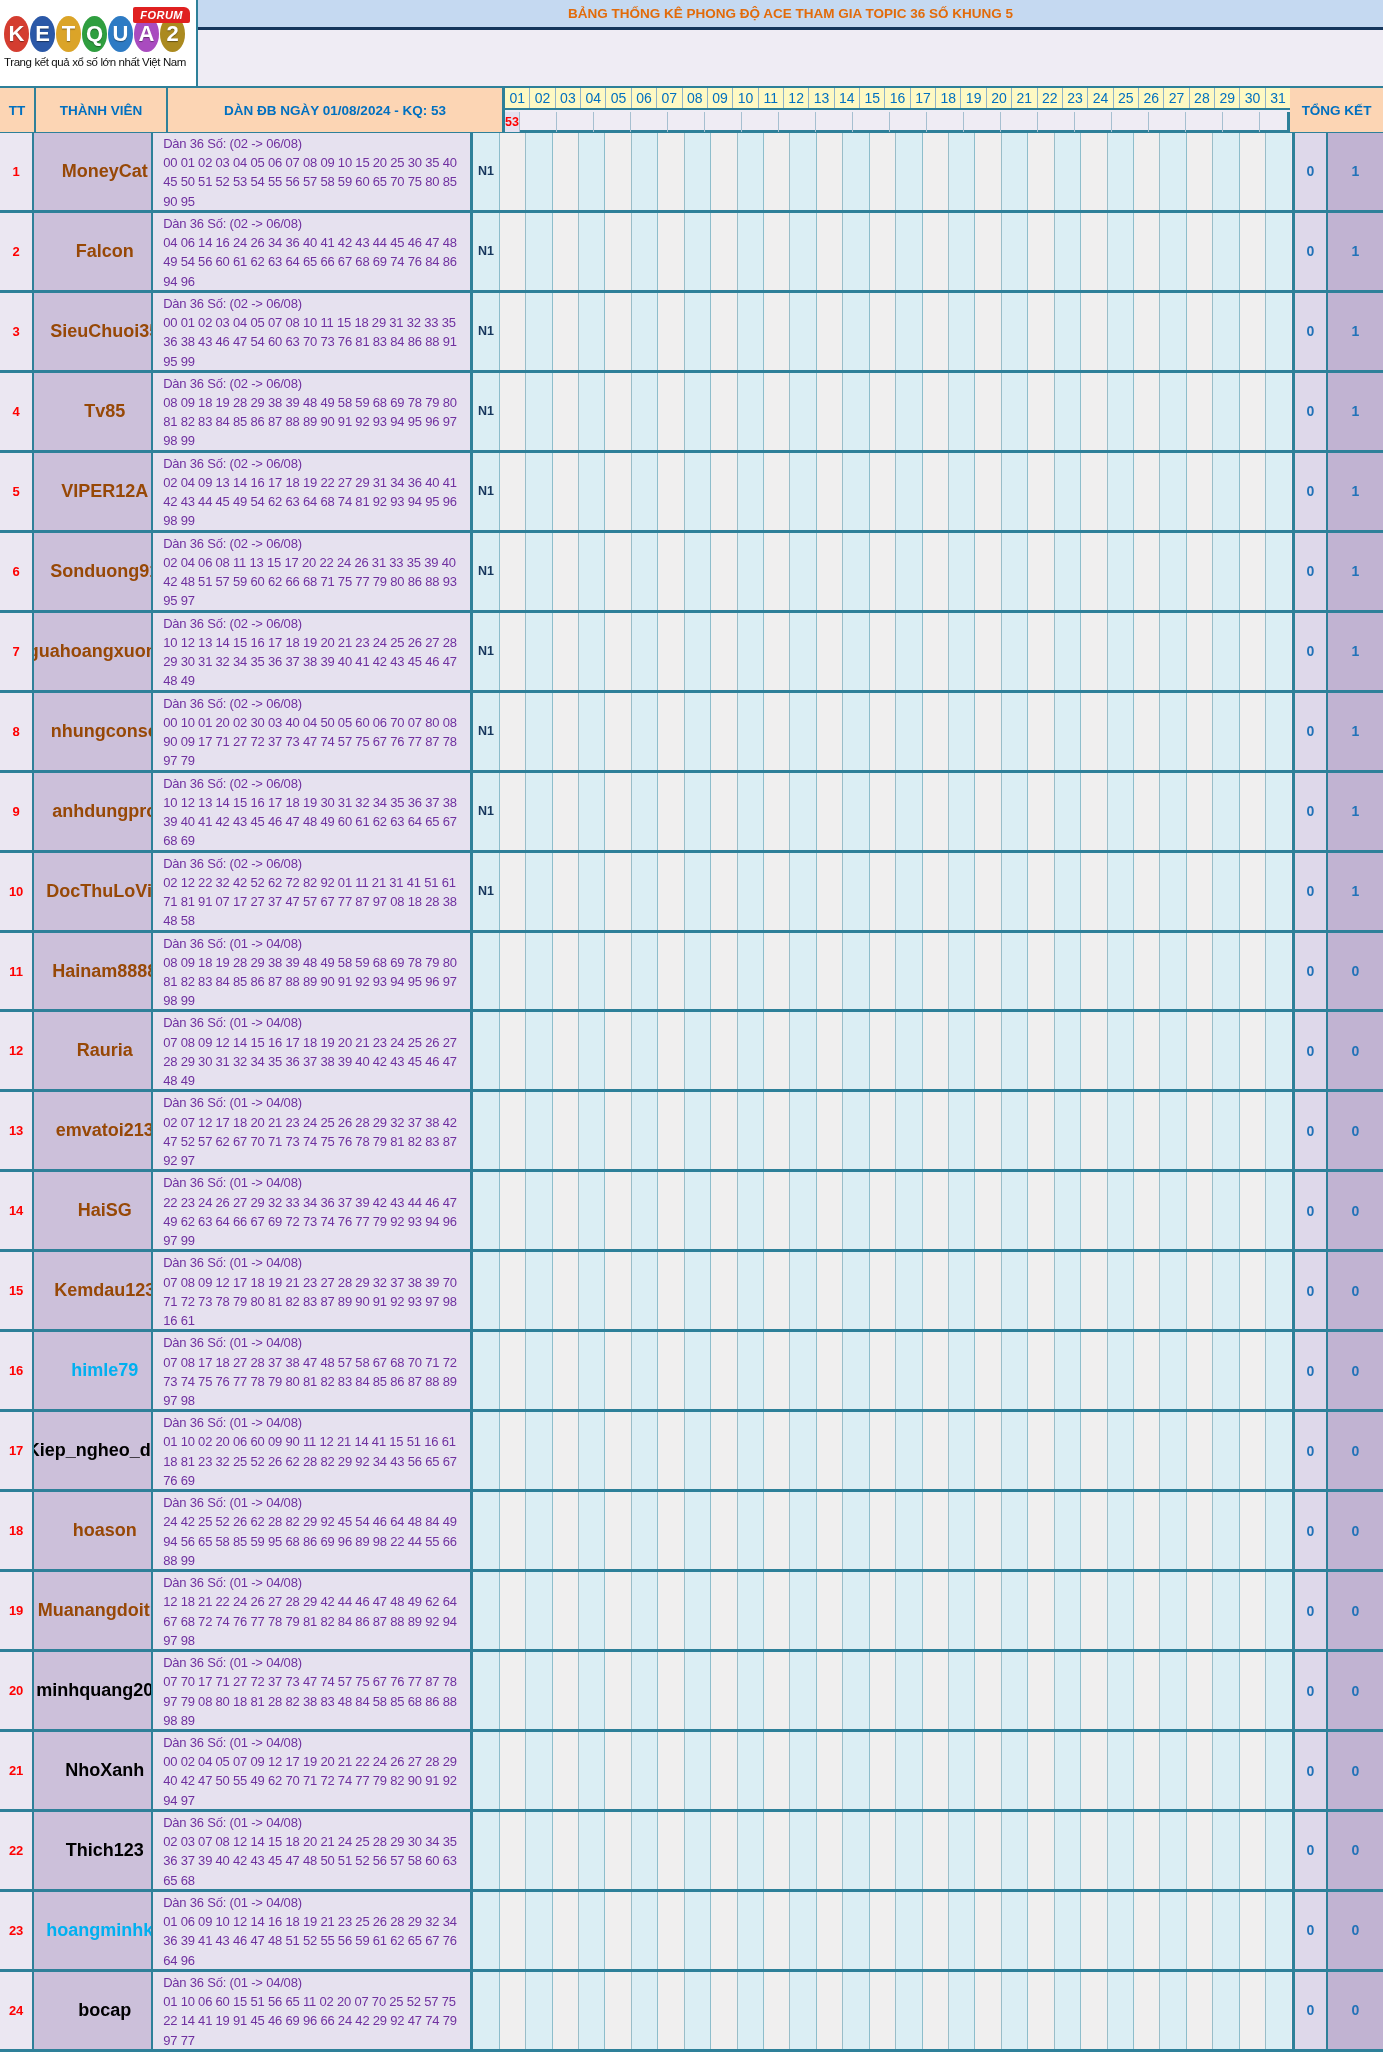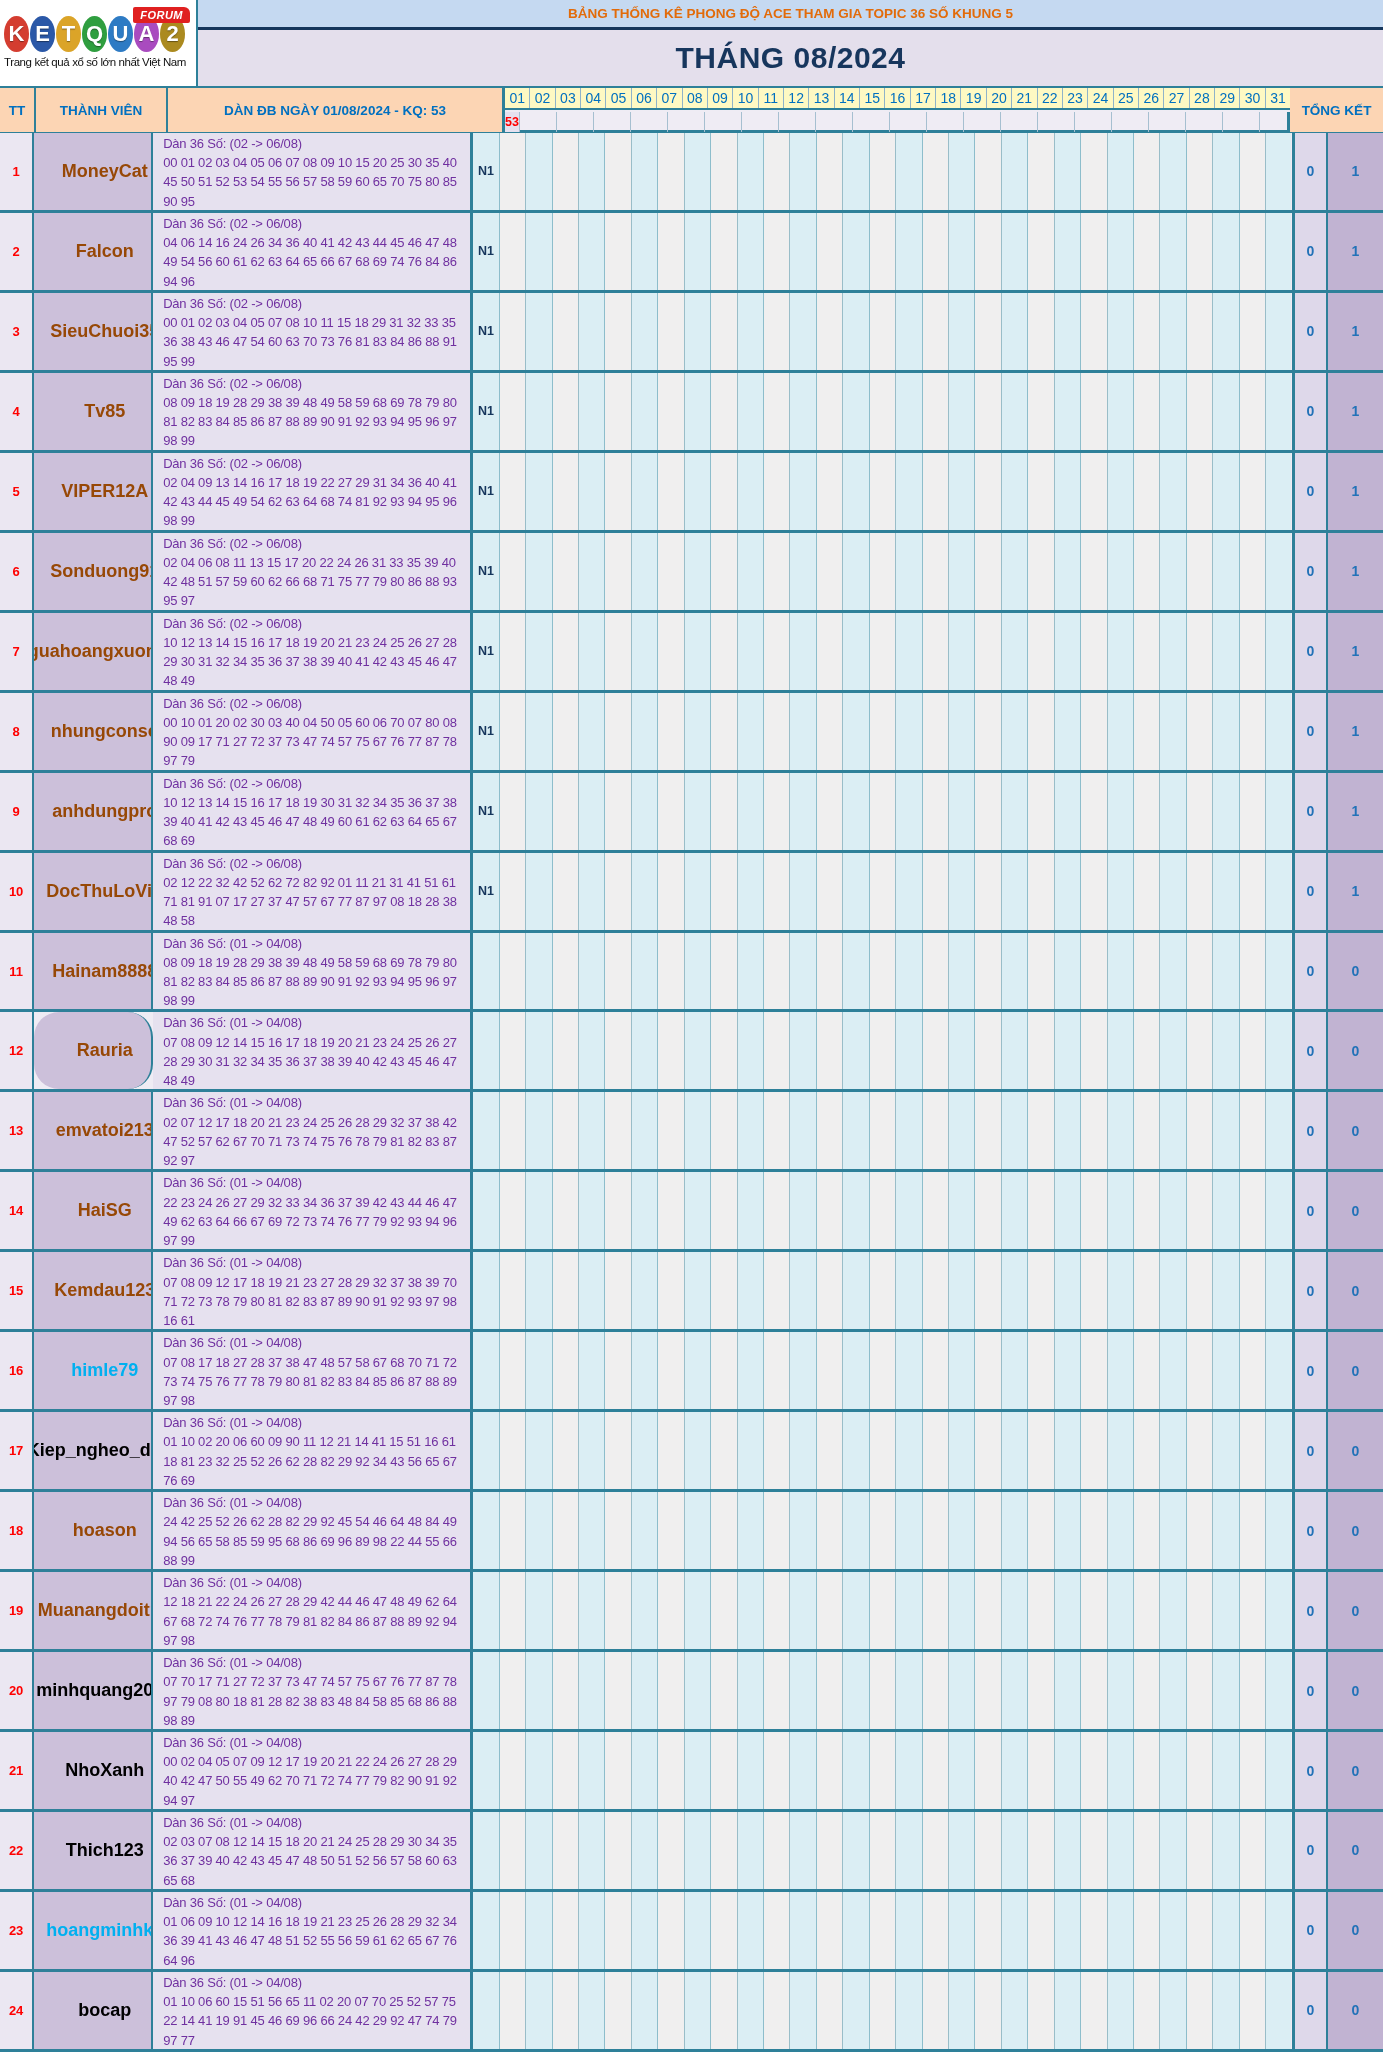--- a/index.html
+++ b/index.html
@@ -71,23 +71,20 @@
           <div class="logo-letter" style="background: rgb(169, 75, 191);">A</div>
           <div class="logo-letter" style="background: rgb(171, 138, 31);">2</div>
         </div>
       <div id="logo-tagline">Trang kết quả xổ số lớn nhất Việt Nam</div>
     </div>
 
     <div id="banner">
       <span>BẢNG THỐNG KÊ PHONG ĐỘ ACE THAM GIA TOPIC 36 SỐ KHUNG 5</span>
     </div>
 
-    <div id="month-bar">
-      <span>THÁNG 08/2024</span>
-    </div>
 
     <div id="col-headers">
       <div id="tt-h" class="peach-h">TT</div>
       <div id="name-h" class="peach-h">THÀNH VIÊN</div>
       <div id="dan-h" class="peach-h">DÀN ĐB NGÀY 01/08/2024 - KQ: 53</div>
       <div id="days-h">
           <div class="dayh">01</div>
           <div class="dayh">02</div>
           <div class="dayh">03</div>
           <div class="dayh">04</div>
@@ -647,21 +644,21 @@
           <div class="day-cell even"></div>
           <div class="day-cell odd"></div>
           <div class="day-cell even"></div>
           <div class="day-cell odd"></div>
         </div>
         <div class="tk1-cell">0</div>
         <div class="tk2-cell">0</div>
       </div>
       <div class="row">
         <div class="tt-cell">12</div>
-        <div class="name-cell" style="color: rgb(151, 72, 6); border-radius: 25px;">Rauria</div>
+        <div class="name-cell" style="color: rgb(151, 72, 6);">Rauria</div>
         <div class="nums-cell">
           <div>Dàn 36 Số: (01 -&gt; 04/08)</div>
           <div>07 08 09 12 14 15 16 17 18 19 20 21 23 24 25 26 27</div>
           <div>28 29 30 31 32 34 35 36 37 38 39 40 42 43 45 46 47</div>
           <div>48 49</div>
         </div>
         <div class="day-strip">
           <div class="day-cell odd"></div>
           <div class="day-cell even"></div>
           <div class="day-cell odd"></div>

